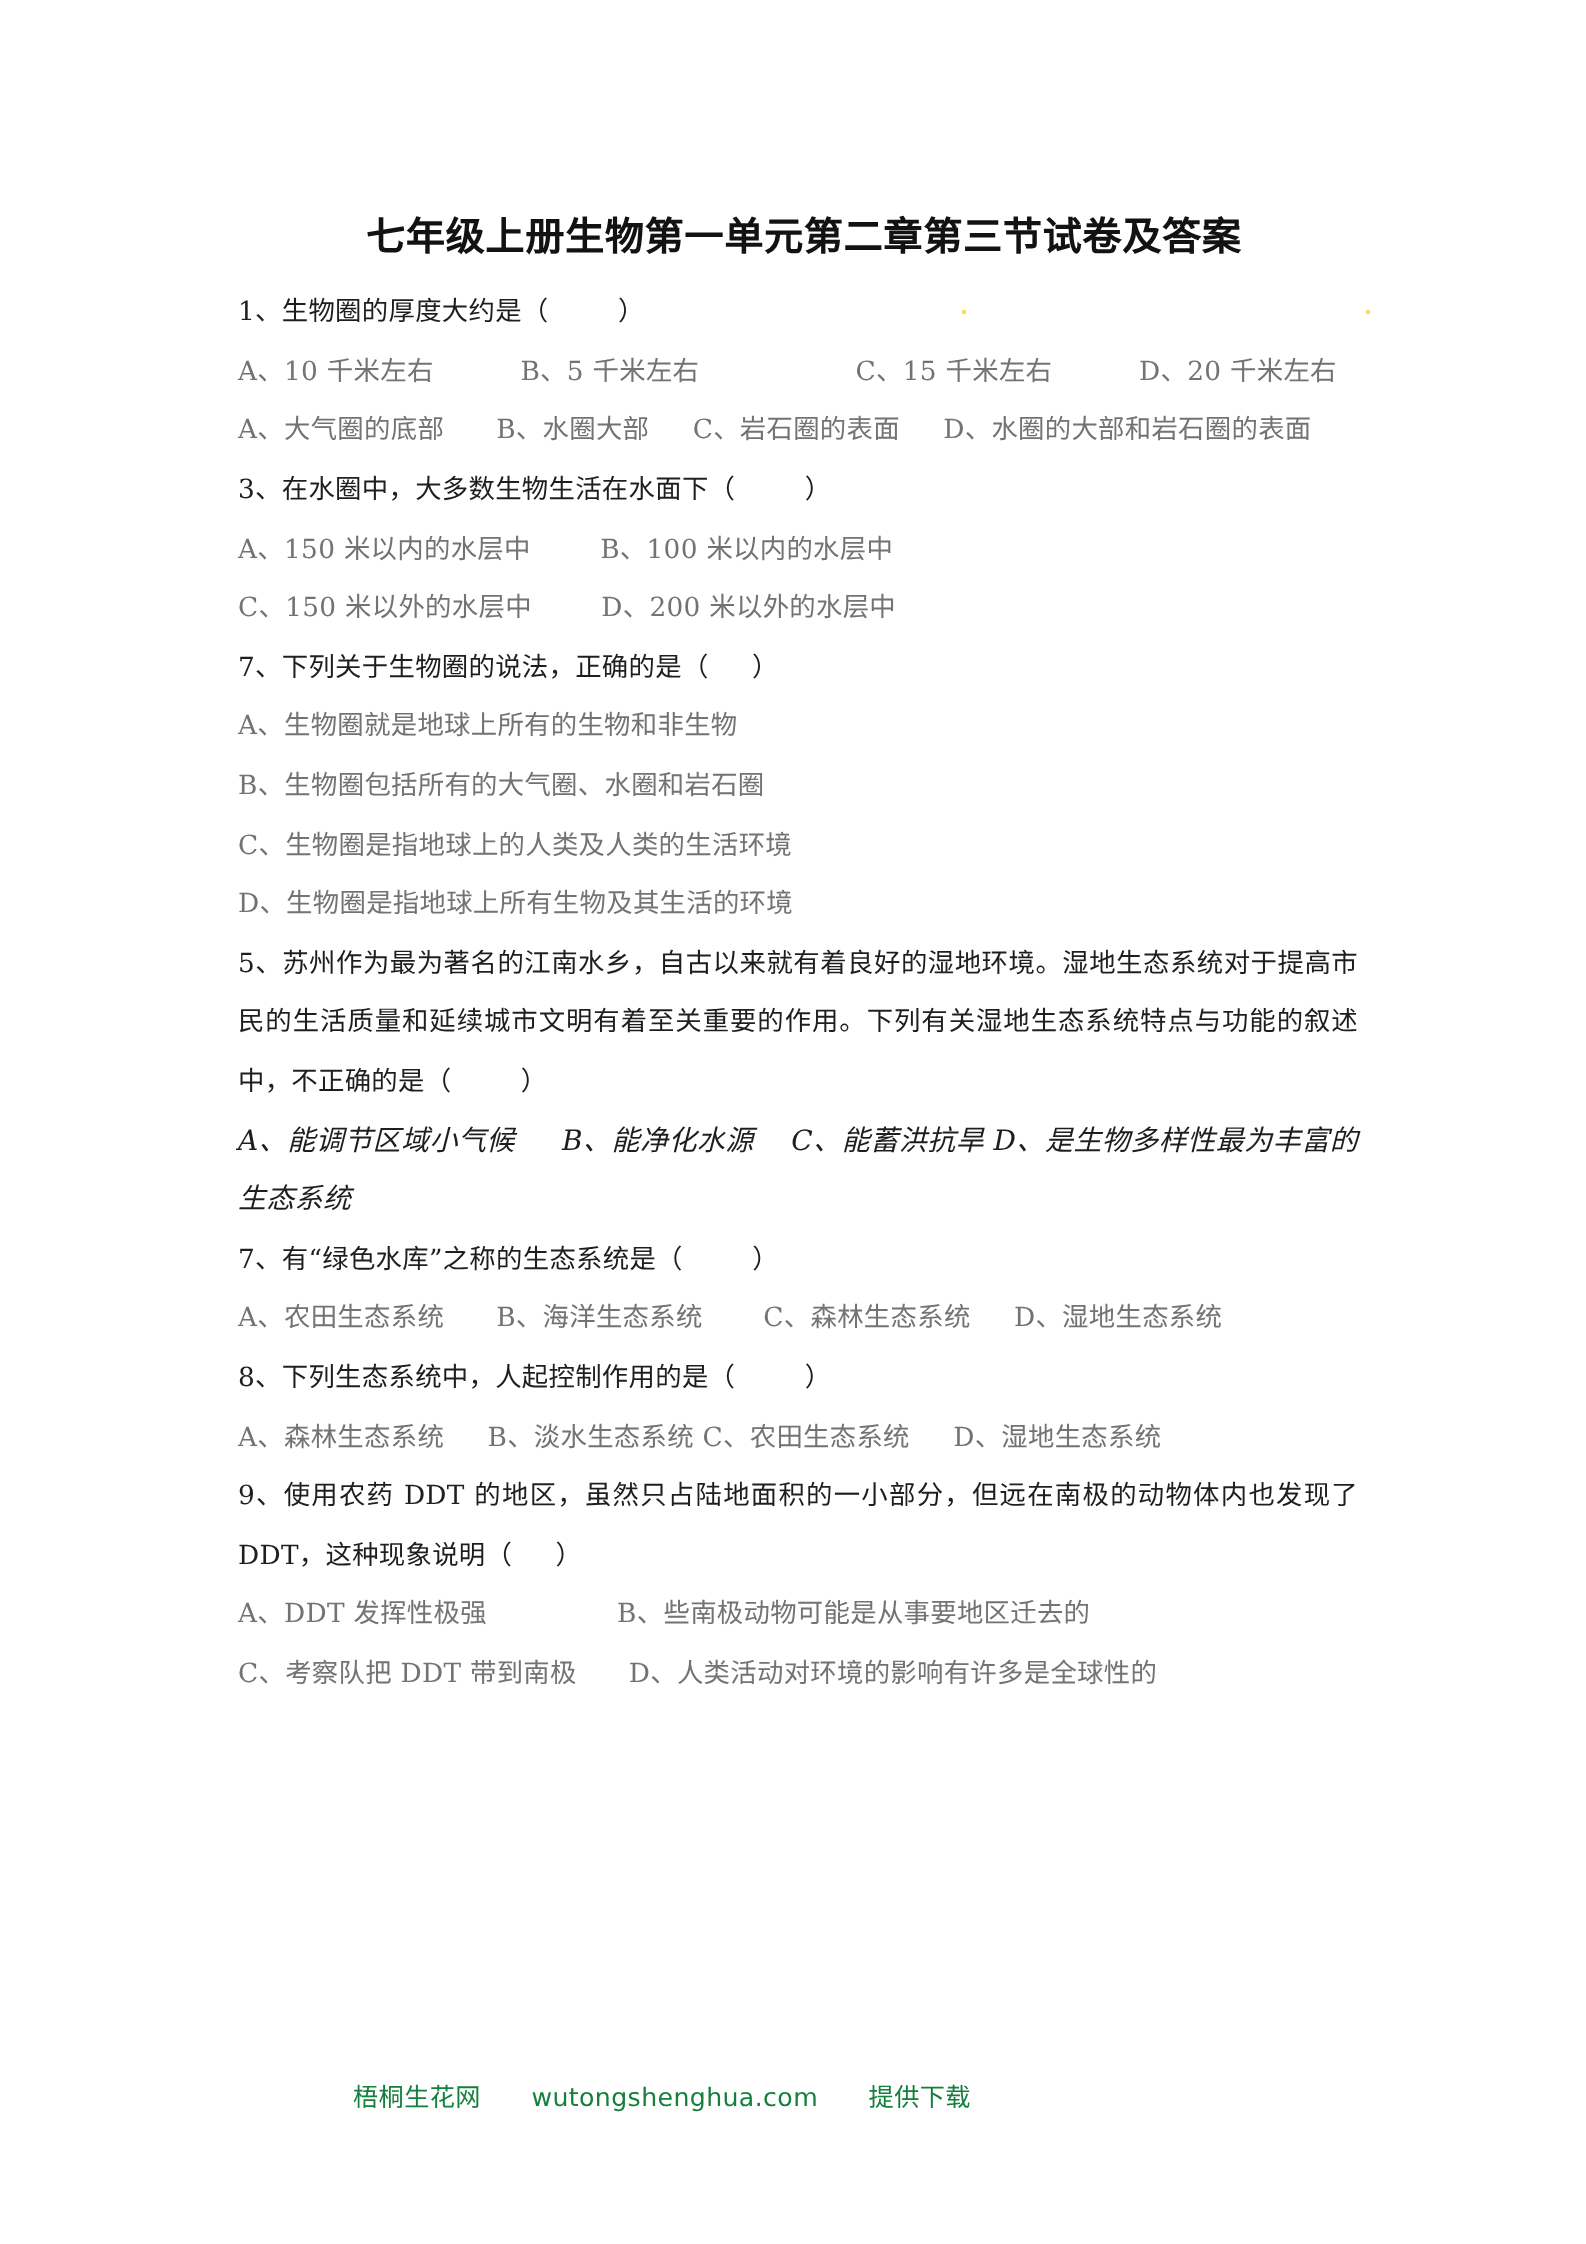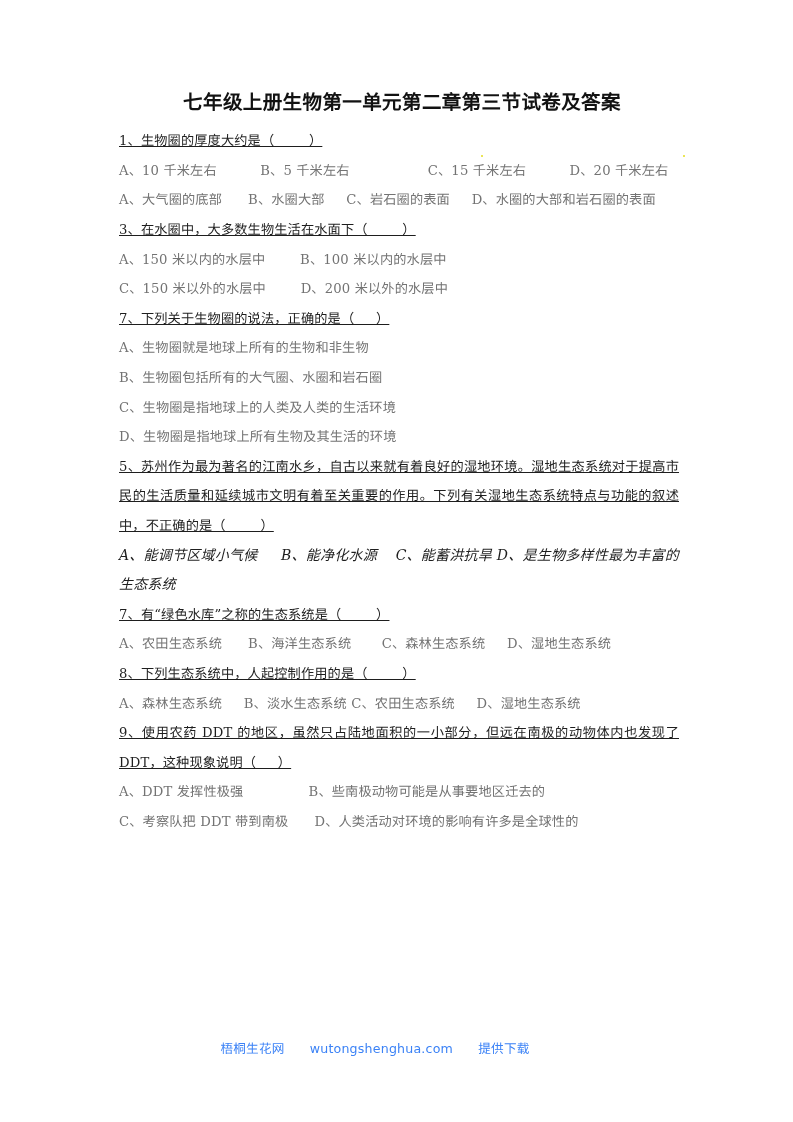--- a/index.html
+++ b/index.html
@@ -31,38 +31,37 @@
     top: 88px;
     width: 560px;
   }
   .doc-title {
     font-family: "DejaVu Serif", "Liberation Serif", serif;
     font-size: 19.5px;
     font-weight: bold;
     text-align: center;
     letter-spacing: 0.4px;
     line-height: 1.5;
-    margin: 0 0 9px 0;
+    margin: 16px 0 9px 0;
     color: #121212;
     padding-left: 6px;
   }
   .q-block {
     margin: 0;
   }
   .line {
     font-size: 13.2px;
     line-height: 29.6px;
     color: #1e1e1e;
     white-space: pre-wrap;
     letter-spacing: 0.15px;
   }
   .line.stem {
     text-align: justify;
     text-justify: inter-ideograph;
-    text-decoration: underline;
   }
   .opts-row {
     font-size: 13.2px;
     line-height: 29.6px;
     color: #737373;
     white-space: pre;
     letter-spacing: 0.15px;
   }
   .opts-wrap {
     font-size: 14px;
@@ -74,25 +73,24 @@
     text-justify: inter-ideograph;
     font-style: italic;
   }
   .footer {
     position: absolute;
     left: 0;
     top: 1038px;
     width: 662px;
     text-align: center;
     font-size: 12.6px;
-    color: #3b82f6;
+    color: #15803d;
     white-space: pre;
     font-family: "DejaVu Sans", "Liberation Sans", sans-serif;
     letter-spacing: 0.2px;
-    padding-left: 44px;
   }
   .footer .fw-cn {
     font-family: "DejaVu Serif", "Liberation Serif", serif;
   }
   .footer .fw-url {
     font-family: "DejaVu Sans", "Liberation Sans", sans-serif;
   }
   .speck {
     position: absolute;
     width: 2px;

